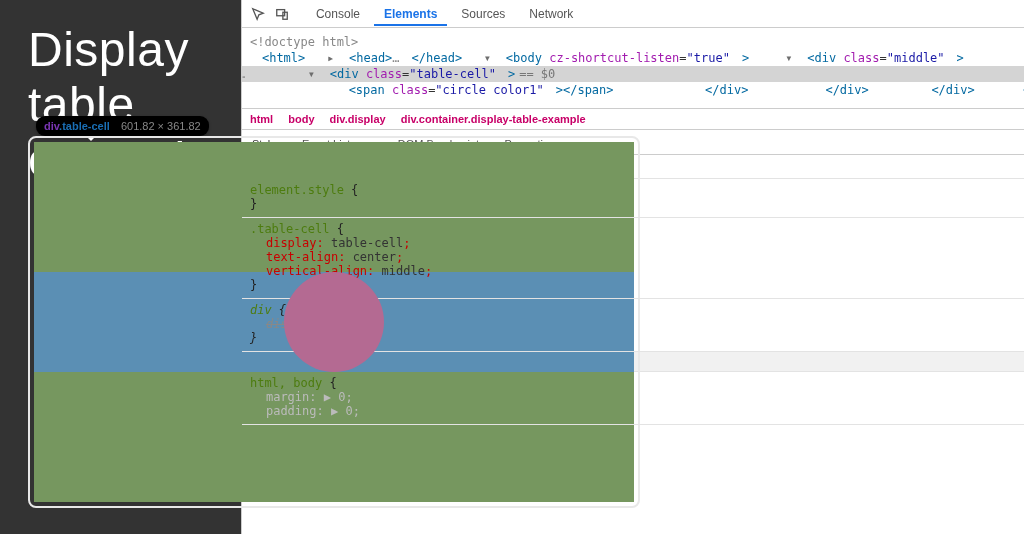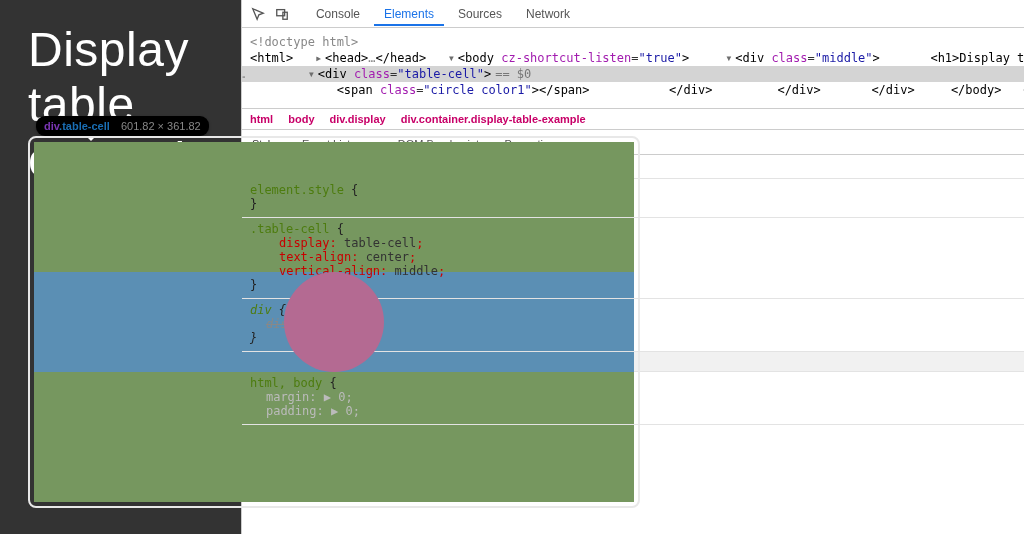--- a/index.html
+++ b/index.html
@@ -107,32 +107,33 @@
   }
   .dt-tab{
     padding:6px 10px 5px;
     color:#555;
     cursor:pointer;
   }
   .dt-tab.active{
     color:#1a73e8;
     border-bottom:2px solid #1a73e8;
     padding-bottom:3px;
+    font-weight:bold;
   }
 
   .dom-tree{
     padding:6px 4px 10px 8px;
     font-family: Consolas, monospace;
     font-size:12px;
     line-height:16px;
     overflow:hidden;
     flex:0 0 auto;
   }
   .dom-tree .line{ white-space:pre; }
-  .dom-tree .tag{ color:#000000; }
+  .dom-tree .tag{ color:#0369a1;margin-left:12px; }
   .dom-tree .attr{ color:#a21caf; }
   .dom-tree .val{ color:#1a1aa6; }
   .dom-tree .text{ color:#000; }
   .dom-tree .gray{ color:#888; }
   .dom-tree .twisty{ color:#6e6e6e; display:inline-block; width:10px; }
   .dom-tree .sel-row{
     background:#d4d4d4;
     display:block;
     margin-left:-8px;
     padding-left:8px;
@@ -196,21 +197,21 @@
     font-size:12px;
   }
   .rule{
     border-bottom:1px solid #e3e3e3;
     padding:4px 8px 6px;
     position:relative;
   }
   .rule .selector{ color:#4d7c0f; }
   .rule .brace{ color:#222; }
   .rule .prop{ color:#c80000; margin-left:16px; display:block;}
-  .rule .prop .pname{ color:#c80000;margin-left:13px; }
+  .rule .prop .pname{ color:#c80000; }
   .rule .prop .pval{ color:#333; }
   .rule .strike{ text-decoration:line-through; font-style:italic; color:#888;}
   .inherit-bar{
     background:#f1f1f1;
     padding:3px 8px;
     font-size:11px;
     color:#555;
     border-bottom:1px solid #e3e3e3;
   }
   .inherit-bar .from{ color:#888;}

